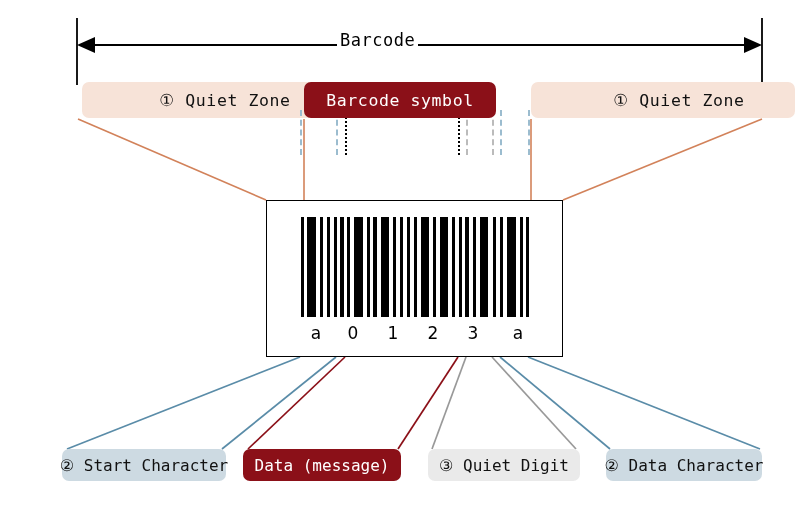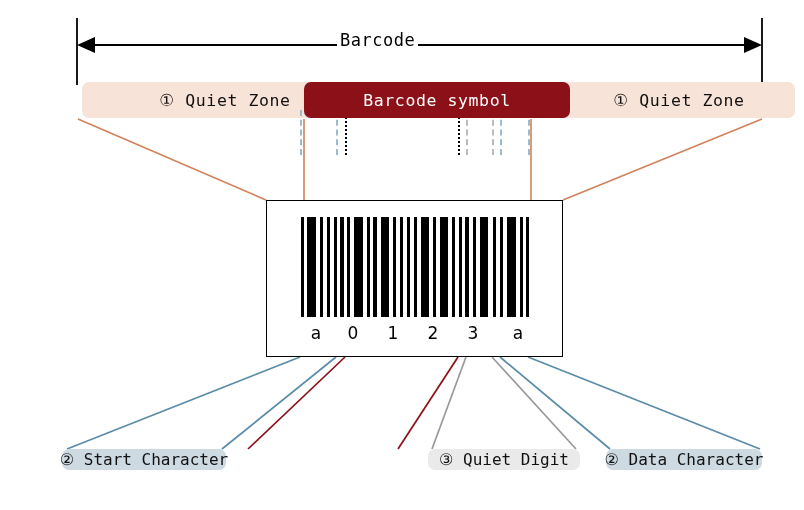--- a/index.html
+++ b/index.html
@@ -43,21 +43,21 @@
     background: #F7E3D8;
     color: #111111;
     padding-left: 32px;
   }
   .band.symbol {
     background: #8B1018;
     color: #ffffff;
     z-index: 3;
   }
   #band-qz-left  { left: 82px;  width: 222px; top: 82px; }
-  #band-symbol   { left: 304px; width: 266px; top: 82px; }
+  #band-symbol   { left: 304px; width: 192px; top: 82px; }
   #band-qz-right { left: 531px; width: 232px; top: 82px; }
 
   
   #barcode-frame {
     position: absolute;
     left: 266px;
     top: 200px;
     width: 297px;
     height: 157px;
     border: 1.6px solid #000000;
@@ -109,21 +109,21 @@
   .guide.gray { border-left-color: #BBBBBB; }
   .guide.black {
     border-left-color: #000000;
     border-left-style: dotted;
     border-left-width: 2.2px;
   }
 
   
   .legend {
     position: absolute;
-    height: 21px;
+    height: 32px;
     top: 449px;
     display: flex;
     align-items: center;
     justify-content: center;
     border-radius: 7px;
     font-size: 16px;
     white-space: nowrap;
     z-index: 3;
   }
   .legend.blue  { background: #CDDAE2; color: #111111; }
@@ -240,20 +240,23 @@
       <div class="guide black" style="left: 458px;"></div>
       <div class="guide gray" style="left: 466px;"></div>
       <div class="guide gray" style="left: 492px;"></div>
       <div class="guide blue" style="left: 500px;"></div>
       <div class="guide blue" style="left: 528px;"></div>
     </div>
 
   <div class="legend blue" id="legend-start">
     <span>② Start Character</span>
   </div>
+  <div class="legend red" id="legend-data">
+    <span>Data (message)</span>
+  </div>
   <div class="legend gray" id="legend-check">
     <span>③ Quiet Digit</span>
   </div>
   <div class="legend blue" id="legend-stop">
     <span>② Data Character</span>
   </div>
 
 </div>
 
 </body></html>

